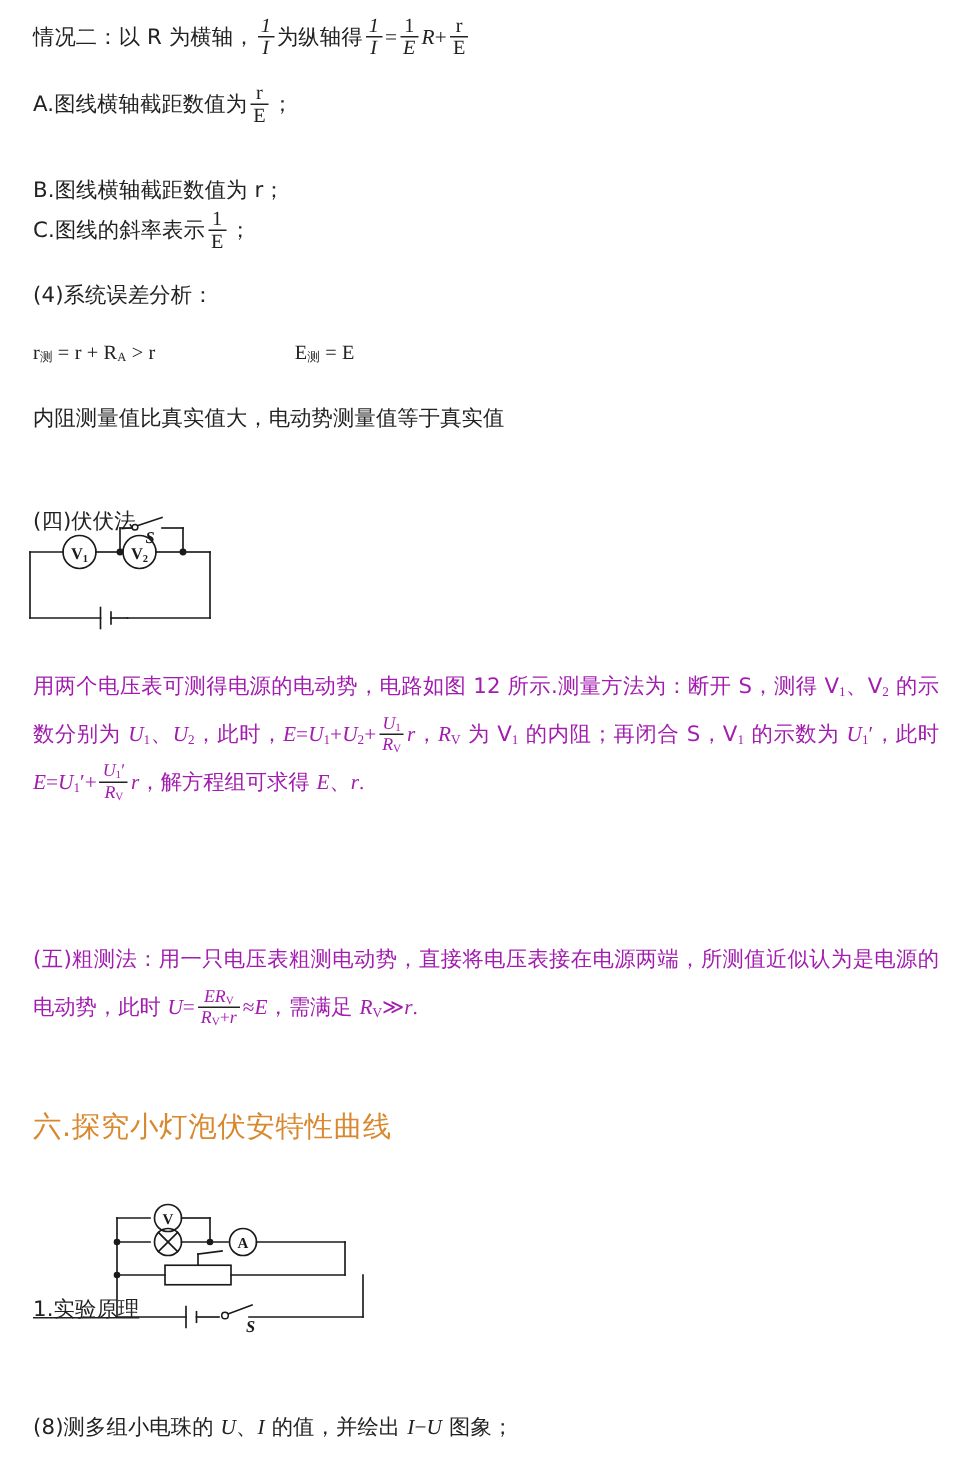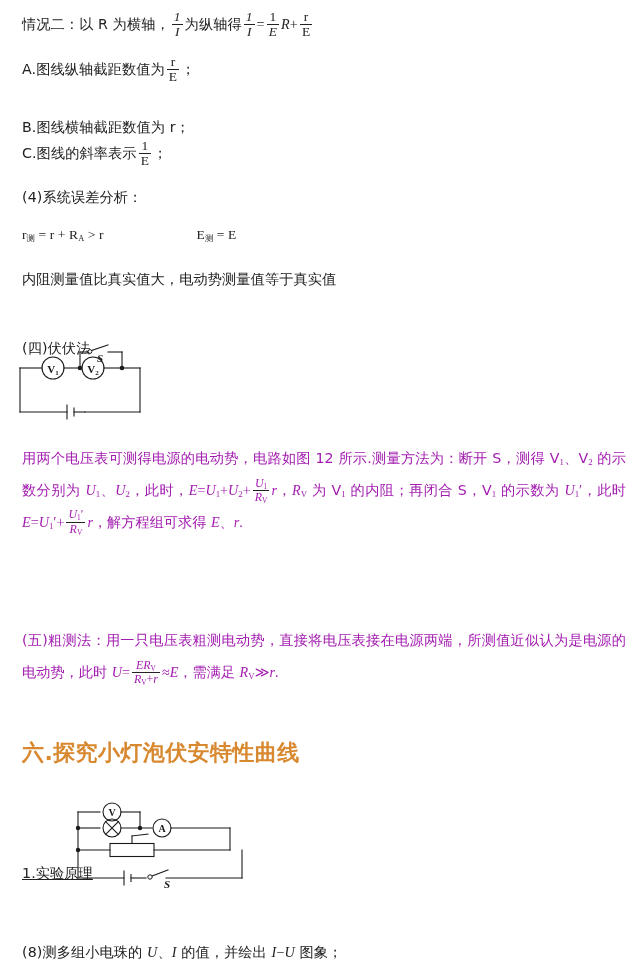--- a/index.html
+++ b/index.html
@@ -53,22 +53,22 @@
     display: block;
     padding: 0px 2px 0 2px;
   }
   .frac.small { font-size: 0.84em; vertical-align: -0.5em; }
   sub.sb { font-size: 0.62em; vertical-align: -0.22em; }
   .cj { font-family: "DejaVu Sans", "Liberation Sans", sans-serif; }
 
   .heading-major {
     position: absolute;
     left: 22px;
-    font-size: 22px;
-    font-weight: bold;
+    font-size: 19px;
+    font-weight: normal;
     font-family: "DejaVu Sans", "Liberation Sans", sans-serif;
     letter-spacing: 0.4px;
   }
 
   .para {
     position: absolute;
     left: 22px;
     width: 604px;
     font-size: 14.2px;
     line-height: 2.25;
@@ -82,21 +82,21 @@
 </head>
 <body>
 
 <div class="page">
 
   <div class="line" style="top:10px;">
     <span class="cj">情况二：以 R 为横轴，</span><span class="frac"><span class="num mi">1</span><span class="den mi">I</span></span><span class="cj">为纵轴得</span><span class="frac"><span class="num mi">1</span><span class="den mi">I</span></span><span class="mu">=</span><span class="frac"><span class="num mu">1</span><span class="den mi">E</span></span><span class="mi">R</span><span class="mu">+</span><span class="frac"><span class="num mu">r</span><span class="den mu">E</span></span>
   </div>
 
   <div class="line" style="top:55px;">
-    <span class="cj">A.图线纵轴截距数值为</span><span class="frac"><span class="num mu">r</span><span class="den mu">E</span></span><span class="cj">；</span>
+    <span class="cj">A.图线横轴截距数值为</span><span class="frac"><span class="num mu">r</span><span class="den mu">E</span></span><span class="cj">；</span>
   </div>
 
   <div class="line" style="top:102px;margin-top:16px;">
     <span class="cj">B.图线横轴截距数值为 r；</span>
   </div>
 
   <div class="line" style="top:139px;">
     <span class="cj">C.图线的斜率表示</span><span class="frac"><span class="num mu">1</span><span class="den mu">E</span></span><span class="cj">；</span>
   </div>
 

